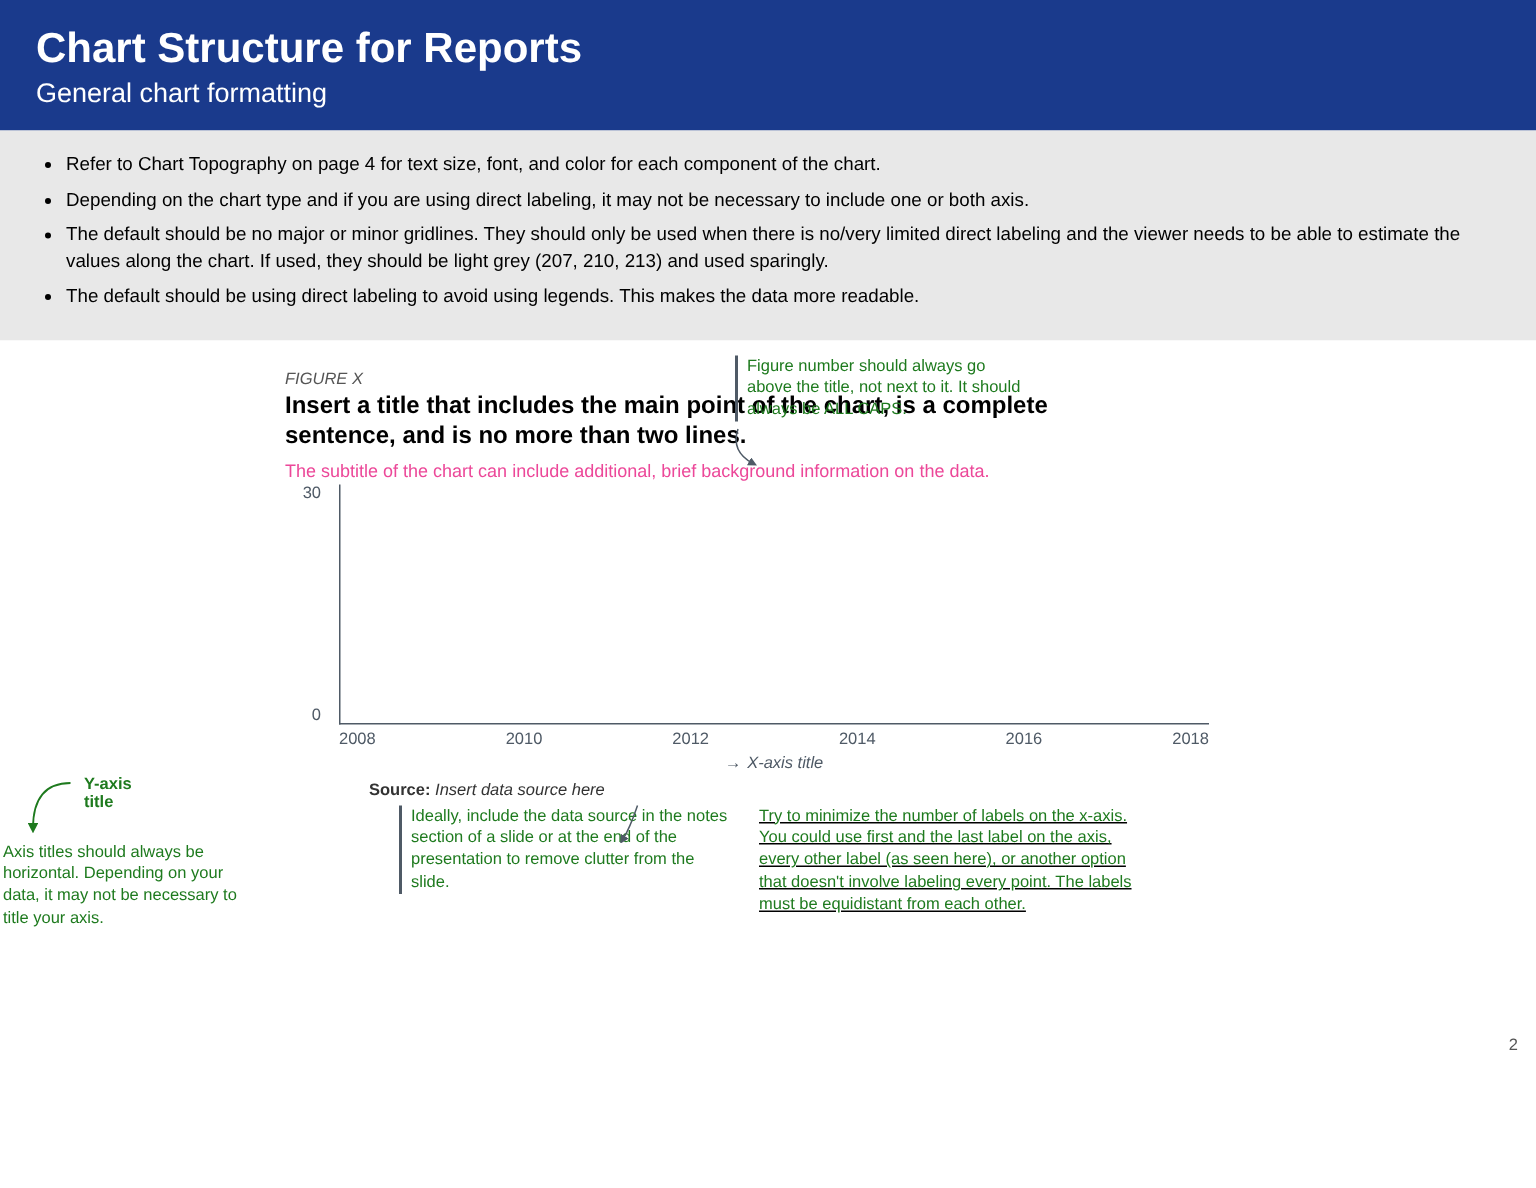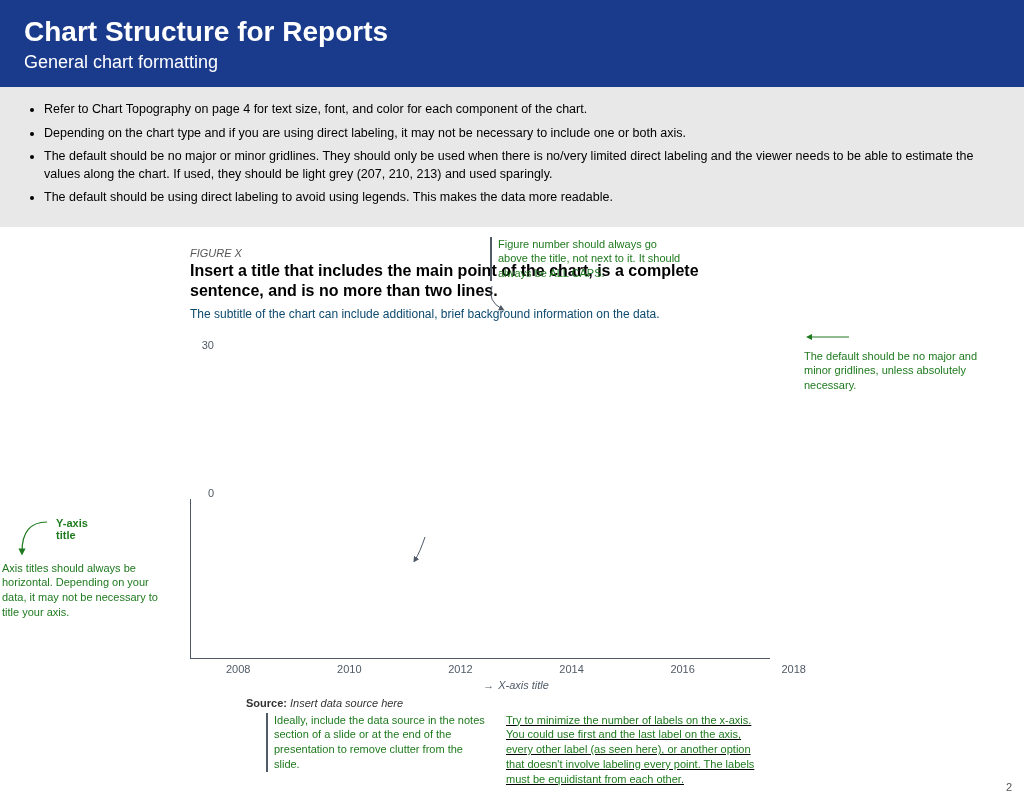--- a/index.html
+++ b/index.html
@@ -17,23 +17,23 @@
 
     
     .annotation { color: #1e7a1e; font-size: 11px; line-height: 1.35; }
     .annotation-box { position: absolute; }
 
     
     .chart-container { position: relative; margin-left: 190px; margin-right: 20px; margin-top: 10px; }
 
     .figure-label { font-size: 11px; color: #555; font-style: italic; margin-bottom: 2px; }
     .chart-title { font-size: 16px; font-weight: bold; color: #000; line-height: 1.25; margin-bottom: 6px; max-width: 580px; }
-    .chart-subtitle { font-size: 12px; color: #0c4a6e; margin-bottom: 18px; }
+    .chart-subtitle { font-size: 12px; color: #ec4899; margin-bottom: 2px; }
 
-    .y-axis-area { display: flex; flex-direction: column; }
+    .y-axis-area { display: flex; flex-direction: row; }
     .y-axis-labels { display: flex; flex-direction: column; justify-content: space-between; align-items: flex-end; padding-right: 6px; width: 30px; height: 160px; }
     .y-axis-labels span { font-size: 11px; color: #4f5a66; }
 
     .plot-area { position: relative; width: 580px; height: 160px; border-left: 1.5px solid #4f5a66; border-bottom: 1.5px solid #4f5a66; }
 
     .x-axis-labels { display: flex; justify-content: space-between; width: 580px; margin-left: 36px; padding-top: 4px; }
     .x-axis-labels span { font-size: 11px; color: #4f5a66; }
 
     .x-axis-title-row { display: flex; justify-content: center; margin-left: 36px; width: 580px; margin-top: 4px; }
     .x-axis-title { font-size: 11px; color: #4f5a66; font-style: italic; }
@@ -96,32 +96,20 @@
               </marker>
             </defs>
         </svg>
       </div>
 
       <div class="figure-label">FIGURE X</div>
       <div class="chart-title">Insert a title that includes the main point of the chart, is a complete sentence, and is no more than two lines.</div>
       <div class="chart-subtitle">The subtitle of the chart can include additional, brief background information on the data.</div>
     </div>
 
-    <div style="position:absolute; right:0; top:80px; width:200px;">
-
-      <svg width="50" height="20" style="display:block; margin-bottom:2px;">
-        <path d="M 45 10 L 5 10" stroke="#1e7a1e" stroke-width="1" fill="none" marker-end="url(#arr3)"></path>
-        <defs>
-            <marker id="arr3" markerWidth="6" markerHeight="6" refX="3" refY="3" orient="auto">
-              <path d="M0,0 L6,3 L0,6 Z" fill="#1e7a1e"></path>
-            </marker>
-          </defs>
-      </svg>
-      <div class="annotation"><span>The default should be no major and minor gridlines, unless absolutely necessary.</span></div>
-    </div>
 
     <div class="y-axis-area">
       <div style="position:relative; width:30px; margin-right:6px;">
         <div class="y-axis-labels">
           <span>30</span>
           <span>0</span>
         </div>
       </div>
       <div class="plot-area">
         

